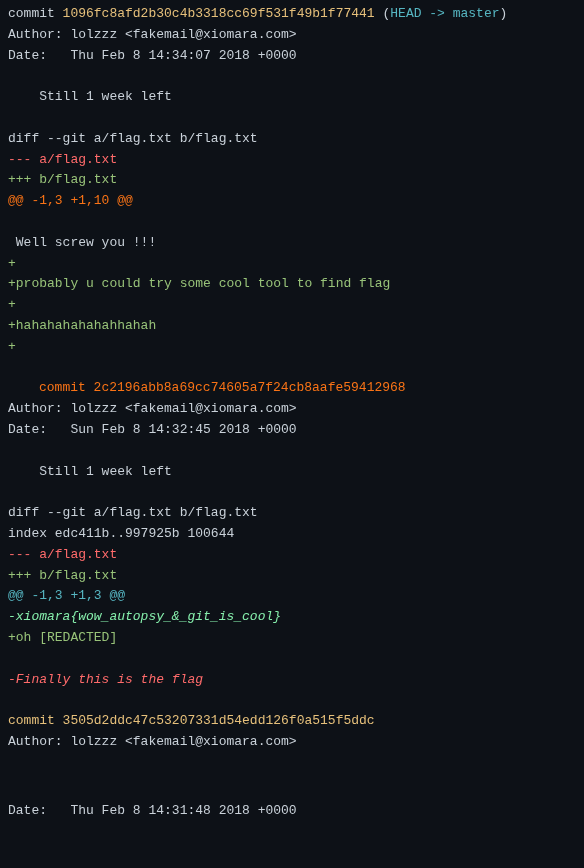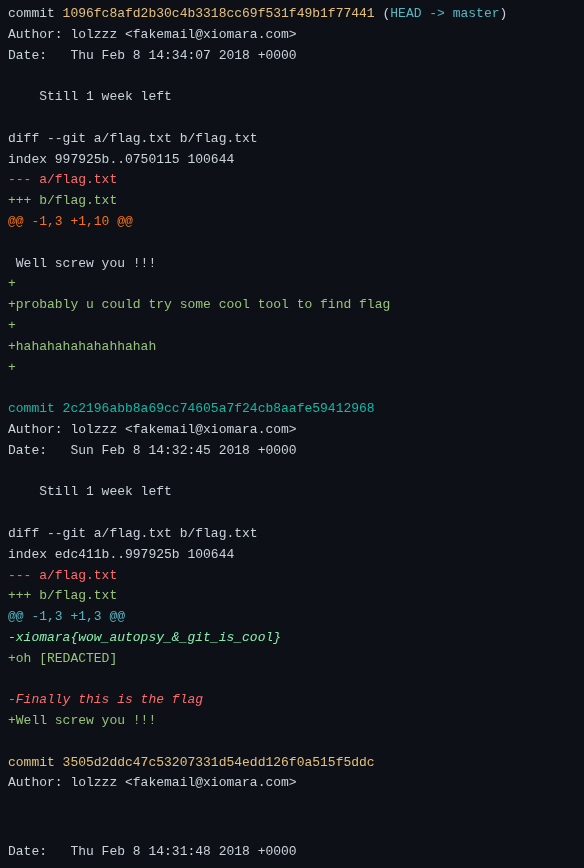--- a/index.html
+++ b/index.html
@@ -31,46 +31,44 @@
 <body>
 
 <div id="terminal-output">
     <span class="line"><span style="color:#c9d1d9">commit </span><span style="color:#e6c07b">1096fc8afd2b30c4b3318cc69f531f49b1f77441</span><span style="color:#c9d1d9"> (</span><span style="color:#56b6c2">HEAD -&gt; master</span><span style="color:#c9d1d9">)</span></span>
     <span class="line" style="color: rgb(201, 209, 217);">Author: lolzzz &lt;fakemail@xiomara.com&gt;</span>
     <span class="line" style="color: rgb(201, 209, 217);">Date:   Thu Feb 8 14:34:07 2018 +0000</span>
     <span class="empty-line"></span>
     <span class="line" style="color: rgb(201, 209, 217);">    Still 1 week left</span>
     <span class="empty-line"></span>
     <span class="line" style="color: rgb(201, 209, 217);">diff --git a/flag.txt b/flag.txt</span>
-    <span class="line" style="color: rgb(201, 209, 217);">index 997925b..0750115 100644</span>
     <span class="line" style="color: rgb(255, 107, 107);">--- a/flag.txt</span>
     <span class="line" style="color: rgb(152, 195, 121);">+++ b/flag.txt</span>
     <span class="line" style="color: #f97316;">@@ -1,3 +1,10 @@</span>
     <span class="empty-line"></span>
     <span class="line" style="color: rgb(201, 209, 217);"> Well screw you !!!</span>
     <span class="line" style="color: rgb(152, 195, 121);">+</span>
     <span class="line" style="color: rgb(152, 195, 121);">+probably u could try some cool tool to find flag</span>
     <span class="line" style="color: rgb(152, 195, 121);">+</span>
     <span class="line" style="color: rgb(152, 195, 121);">+hahahahahahahhahah</span>
     <span class="line" style="color: rgb(152, 195, 121);">+</span>
     <span class="empty-line"></span>
-    <span class="line" style="color: #14b8a6;">commit 2c2196abb8a69cc74605a7f24cb8aafe59412968</span>
+    <span class="line" style="color: #f97316; margin-left: 31px;">commit 2c2196abb8a69cc74605a7f24cb8aafe59412968</span>
     <span class="line" style="color: rgb(201, 209, 217);">Author: lolzzz &lt;fakemail@xiomara.com&gt;</span>
     <span class="line" style="color: rgb(201, 209, 217);">Date:   Sun Feb 8 14:32:45 2018 +0000</span>
     <span class="empty-line"></span>
     <span class="line" style="color: rgb(201, 209, 217);">    Still 1 week left</span>
     <span class="empty-line"></span>
     <span class="line" style="color: rgb(201, 209, 217);">diff --git a/flag.txt b/flag.txt</span>
     <span class="line" style="color: rgb(201, 209, 217);">index edc411b..997925b 100644</span>
     <span class="line" style="color: rgb(255, 107, 107);">--- a/flag.txt</span>
     <span class="line" style="color: rgb(152, 195, 121);">+++ b/flag.txt</span>
     <span class="line" style="color: rgb(86, 182, 194);">@@ -1,3 +1,3 @@</span>
     <span class="line" style="color: #86efac; font-style: italic;">-xiomara{wow_autopsy_&amp;_git_is_cool}</span>
     <span class="line" style="color: rgb(152, 195, 121);">+oh [REDACTED]</span>
     <span class="empty-line"></span>
     <span class="line" style="color: rgb(255, 107, 107); font-style: italic;">-Finally this is the flag</span>
-    <span class="line" style="color: rgb(152, 195, 121);">+Well screw you !!!</span>
     <span class="empty-line"></span>
     <span class="line" style="color: rgb(230, 192, 123);">commit 3505d2ddc47c53207331d54edd126f0a515f5ddc</span>
     <span class="line" style="color: rgb(201, 209, 217);">Author: lolzzz &lt;fakemail@xiomara.com&gt;</span>
     <span class="line" style="color: rgb(201, 209, 217); margin-top: 48px;">Date:   Thu Feb 8 14:31:48 2018 +0000</span>
     <span class="empty-line"></span>
   </div>
 
 </body></html>

